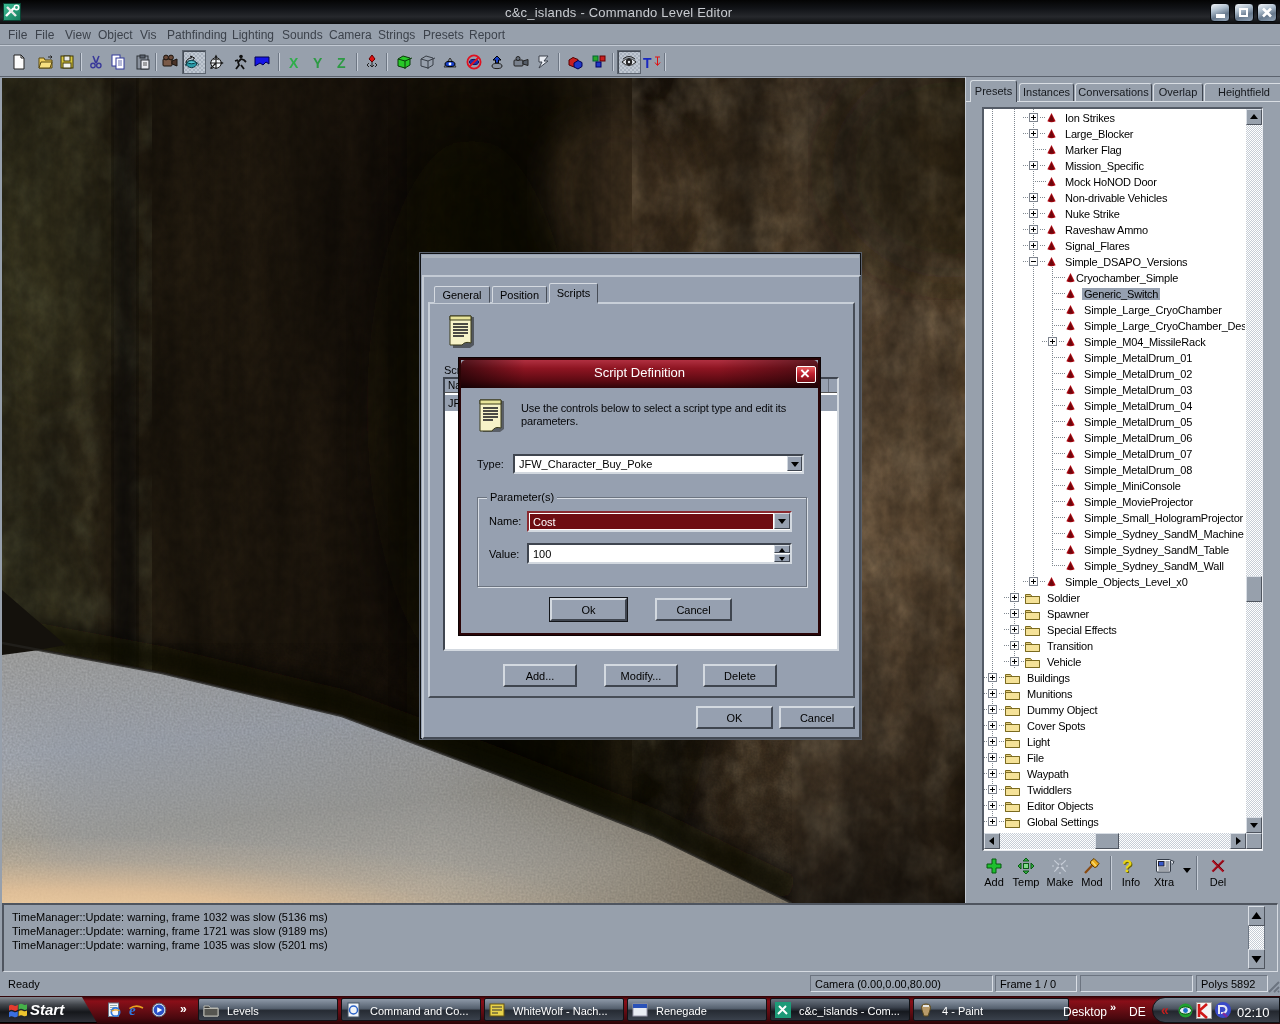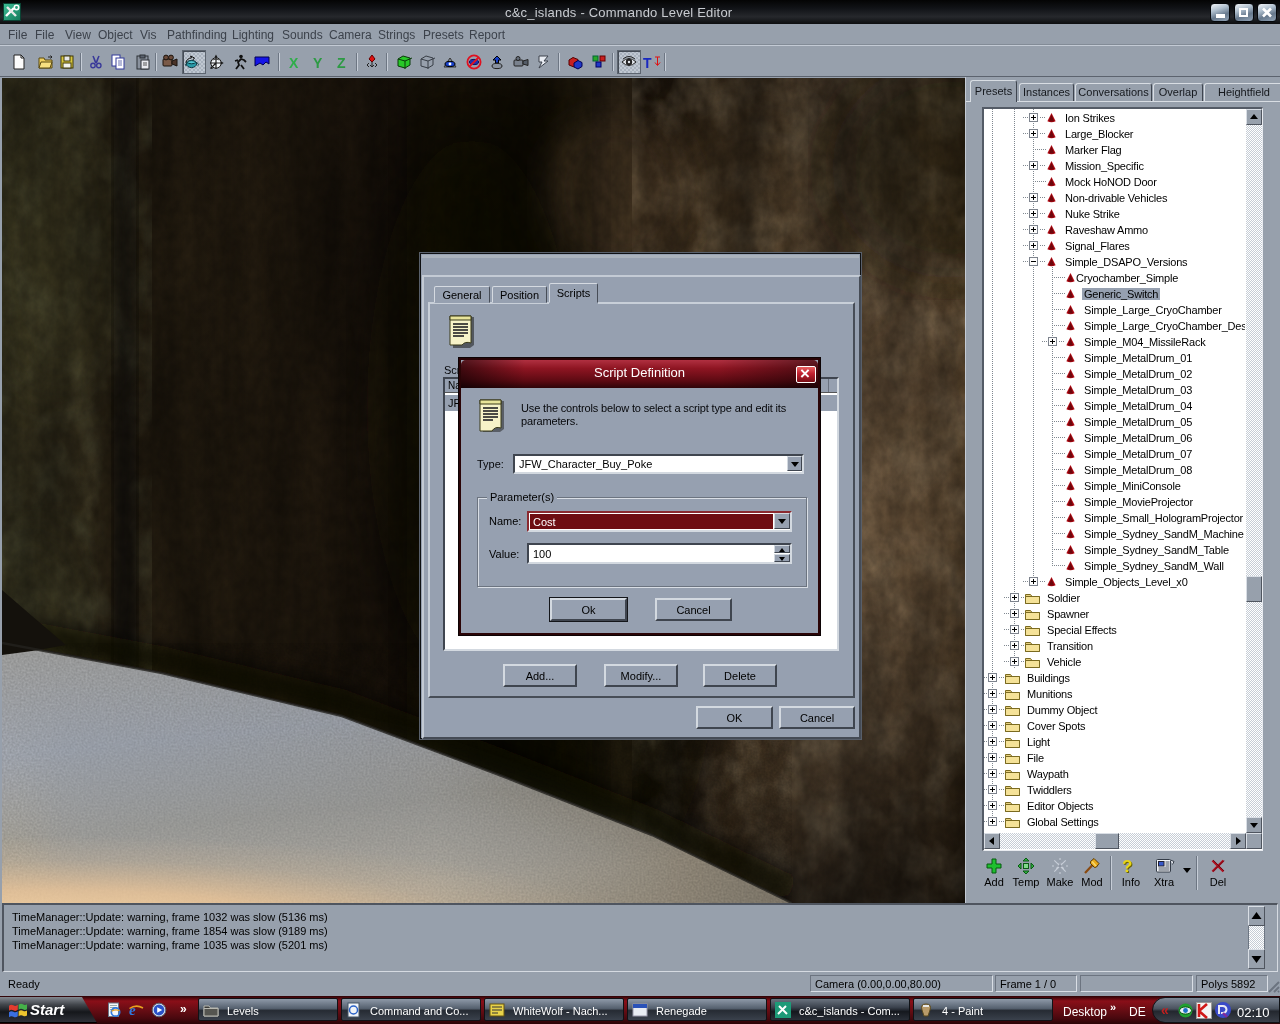--- a/index.html
+++ b/index.html
@@ -880,21 +880,21 @@
 <div class="abs" style="left:1183px;top:868px;width:0;height:0;border-left:4px solid transparent;border-right:4px solid transparent;border-top:5px solid #000"></div>
 <div class="abs" style="left:1196px;top:856px;width:2px;height:34px;border-left:1px solid #6d7683;border-right:1px solid #c6cdd7"></div>
 <div class="abs" style="left:1209px;top:857px;width:18px;height:18px"><svg width="18" height="18" viewBox="0 0 18 18">
       <path d="M3.5 3.5 L14.5 14.5 M14.5 3.5 L3.5 14.5" stroke="#b01020" stroke-width="2.4"></path>
       <path d="M4 3 L15 14 M15 3.5 L4 14.5" stroke="#600810" stroke-width="0.8"></path>
     </svg></div>
 <div class="minibtn" style="left:1198px;top:876px">Del</div>
 
 <div id="logarea">
  <div style="top:6px">TimeManager::Update: warning, frame 1032 was slow (5136 ms)</div>
- <div style="top:20px">TimeManager::Update: warning, frame 1854 was slow (9189 ms)</div>
+ <div style="top:20px">TimeManager::Update: warning, frame 1721 was slow (9189 ms)</div>
  <div style="top:34px">TimeManager::Update: warning, frame 1035 was slow (5201 ms)</div>
 </div>
 <div class="abs sbtrack" style="left:1248px;top:906px;width:17px;height:63px;border:1px solid #6d7683"></div>
 <div class="sbbtn" style="left:1248px;top:906px;width:17px;height:20px"><svg width="15" height="18">
       <path d="M7.5 5 l5 7 h-10 z" fill="#000"></path>
     </svg></div>
 <div class="sbbtn" style="left:1248px;top:949px;width:17px;height:20px"><svg width="15" height="18">
       <path d="M7.5 13 l5 -7 h-10 z" fill="#000"></path>
     </svg></div>
 
@@ -970,21 +970,21 @@
         </svg></div>
       <div class="lbl">Renegade</div>
     </div>
 <div class="tkbtn" style="left:770px;width:140px;background:linear-gradient(180deg,#6a737f 0%,#3a414c 40%,#15181e 60%,#2a2f38 100%);">
       <div class="tkico"><svg width="16" height="16" viewBox="0 0 16 16">
           <rect width="16" height="16" fill="#1e9a78"></rect>
           <path d="M3 12 L11 4 M4 4 L12 12" stroke="#fff" stroke-width="2"></path>
         </svg></div>
       <div class="lbl">c&amp;c_islands - Com...</div>
     </div>
-<div class="tkbtn" style="left:913px;width:140px;">
+<div class="tkbtn" style="left:913px;width:156px;">
       <div class="tkico"><svg width="16" height="16" viewBox="0 0 16 16">
           <path d="M4 8 q-2 -6 4 -6 q6 0 4 6 l-2 6 h-4 z" fill="#b89a6a" stroke="#5a4a20"></path>
           <path d="M5 4 l6 0" stroke="#e8e8e8" stroke-width="2"></path>
         </svg></div>
       <div class="lbl">4 - Paint</div>
     </div>
 <span class="abs" style="left:1063px;top:9px;color:#fff;font-size:12px">Desktop</span>
 <span class="abs" style="left:1110px;top:5px;color:#fff;font-weight:bold;font-size:11px">»</span>
 <span class="abs" style="left:1129px;top:9px;color:#fff;font-size:12px">DE</span>
 <div class="abs" style="left:1152px;top:1px;width:128px;height:26px;border-radius:13px 0 0 13px;background:linear-gradient(180deg,#7e8896 0%,#4a525e 45%,#23272e 55%,#3a404a 100%);border:1px solid #101216">

